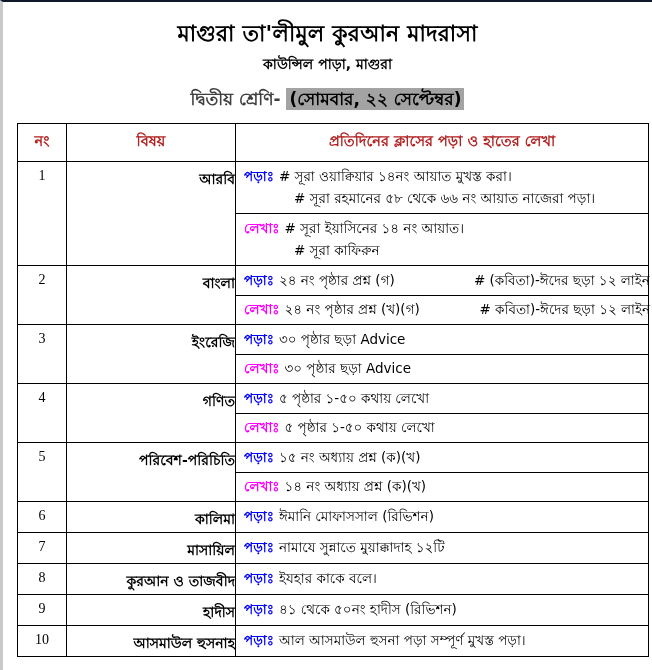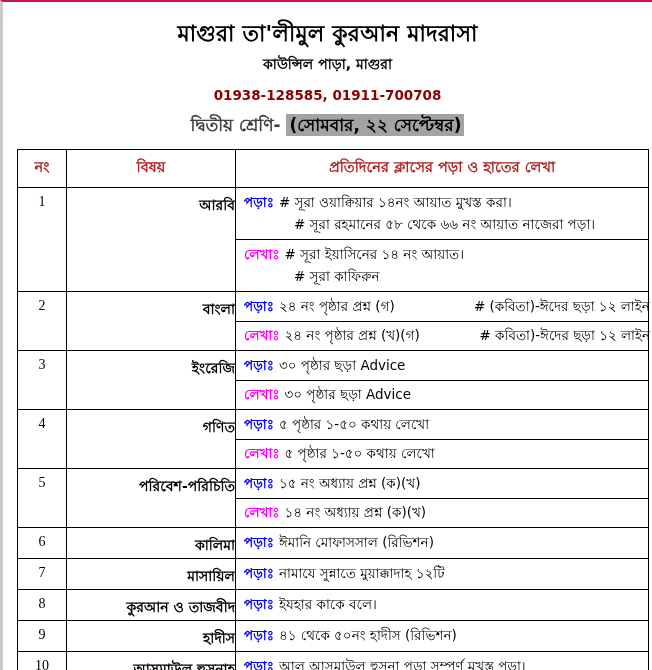--- a/index.html
+++ b/index.html
@@ -7,21 +7,21 @@
   body {
     width: 652px; height: 670px;
     font-family: "DejaVu Sans", "Liberation Sans", sans-serif;
     color: #000;
     overflow: hidden;
   }
   .page {
     width: 652px; height: 670px;
     background: #fff;
     border-left: 3px solid #c9c9c9;
-    border-top: 2px solid #be185d;
+    border-top: 2px solid #0f172a;
     overflow: hidden;
   }
   
   .doc-header { text-align: center; padding-top: 14px; }
   .doc-title {
     font-size: 22px; font-weight: bold; letter-spacing: 0.2px;
   }
   .doc-subtitle {
     font-size: 14px; font-weight: bold; 
   }
@@ -76,21 +76,20 @@
   .entry.multi .entry-line { line-height: 22px; }
 </style>
 </head>
 <body>
 
 <div class="page">
 
   <div class="doc-header">
     <div class="doc-title">মাগুরা তা'লীমুল কুরআন মাদরাসা</div>
     <div class="doc-subtitle">কাউন্সিল পাড়া, মাগুরা</div>
-    <div class="doc-phone">01938-128585, 01911-700708</div>
     <div class="class-line">
       <span class="class-name">দ্বিতীয় শ্রেণি-</span>
       <span> </span>
       <span class="date-highlight">(সোমবার, ২২ সেপ্টেম্বর)</span>
     </div>
   </div>
 
   <table class="lesson-table">
     <colgroup>
       <col class="c-no">

